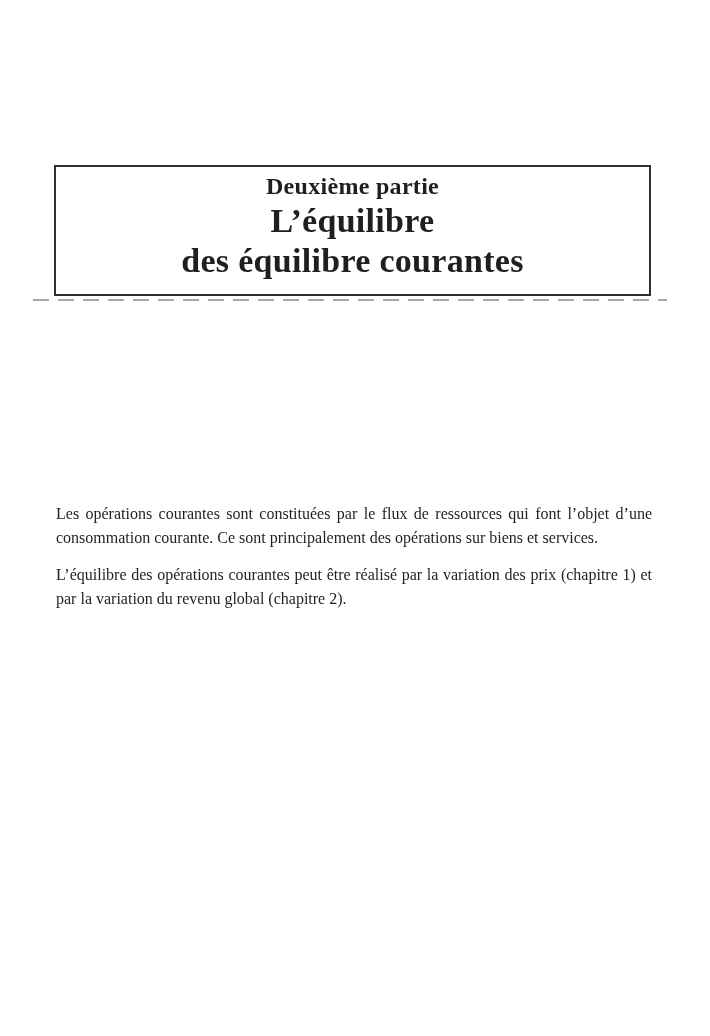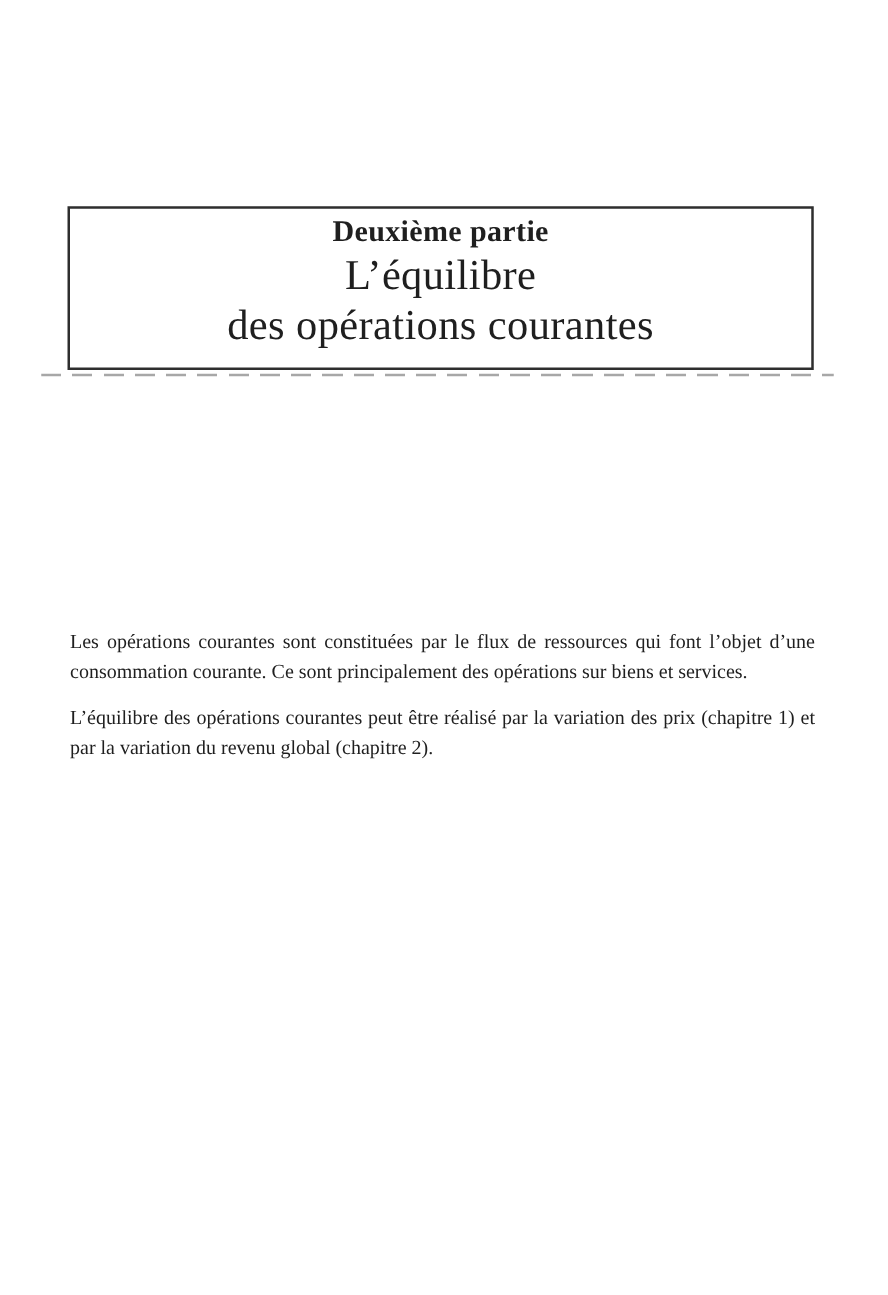--- a/index.html
+++ b/index.html
@@ -32,21 +32,21 @@
   }
   .part-kicker {
     margin-top: 5px;
     font-size: 24px;
     font-weight: bold;
     line-height: 29px;
     letter-spacing: 0.3px;
   }
   .part-title-line {
     font-size: 34px;
-    font-weight: normal;
+    font-weight: bold;
     line-height: 40px;
     letter-spacing: 0.3px;
   }
   
   .scan-underline {
     position: absolute;
     left: 33px;
     top: 299px;
     width: 634px;
     height: 2px;
@@ -75,21 +75,21 @@
   }
 </style>
 </head>
 <body>
 
 <div class="page">
 
   <div class="part-box">
     <div class="part-kicker">Deuxième partie</div>
     <div class="part-title-line">L’équilibre</div>
-    <div class="part-title-line">des opérations courantes</div>
+    <div class="part-title-line">des équilibre courantes</div>
   </div>
 
   <div class="scan-underline"></div>
 
   <div class="body-text">
     <p>Les opérations courantes sont constituées par le flux de ressources qui font l’objet d’une consommation courante. Ce sont principalement des opérations sur biens et services.</p>
     <p>L’équilibre des opérations courantes peut être réalisé par la variation des prix (chapitre 1) et par la variation du revenu global (chapitre 2).</p>
   </div>
 
 </div>

